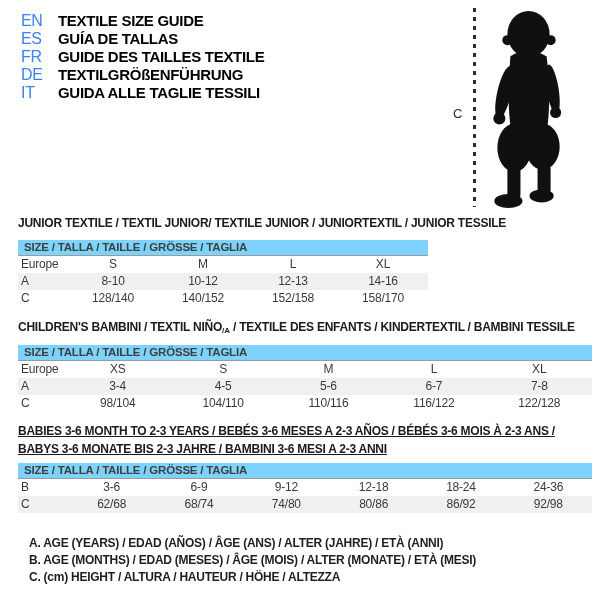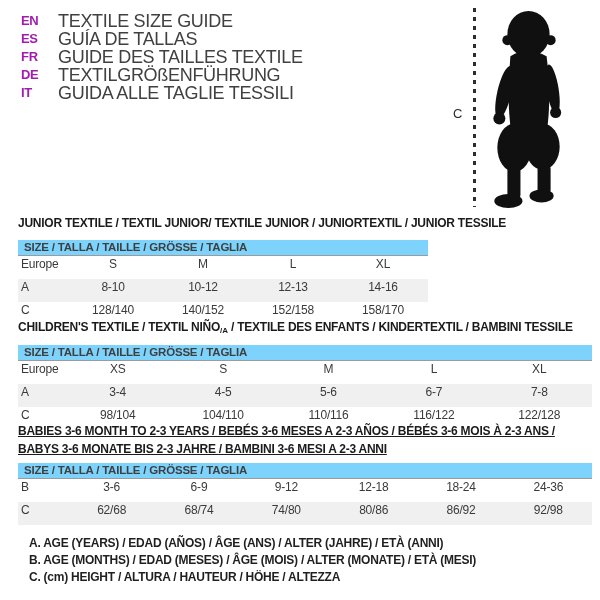--- a/index.html
+++ b/index.html
@@ -2,43 +2,43 @@
 <html><head>
 <meta charset="utf-8">
 <style>
   html,body{margin:0;padding:0;background:#ffffff;}
   .page{position:relative;width:600px;height:600px;background:#ffffff;overflow:hidden;
         font-family:"Liberation Sans", sans-serif;}
 
   
   .lang-block{position:absolute;left:21px;top:12px;}
   .lang-row{display:flex;height:18px;line-height:18px;}
-  .lang-code{width:37px;font-size:13px;font-weight:bold;letter-spacing:-0.3px;color:#a21caf;}
-  .lang-title{font-size:18px;font-weight:normal;letter-spacing:-0.3px;color:#404040;white-space:nowrap;}
+  .lang-code{width:37px;font-size:16px;font-weight:normal;letter-spacing:-0.3px;color:#3b82f6;}
+  .lang-title{font-size:15px;font-weight:bold;letter-spacing:-0.3px;color:#000000;white-space:nowrap;}
 
   
   .measure-line{position:absolute;left:473px;top:8px;width:3px;height:199px;
       background:repeating-linear-gradient(180deg,#2d2d2d 0 4.5px,transparent 4.5px 9px);}
   .figure-label{position:absolute;left:453px;top:106px;font-size:13px;color:#2b2b2b;}
   .baby-svg{position:absolute;left:482px;top:8px;width:93px;height:201px;}
 
   
   .tbl-title{position:absolute;left:18px;font-size:12px;font-weight:bold;color:#1b1b1b;
       letter-spacing:-0.25px;line-height:14px;white-space:nowrap;}
   #t3-title{line-height:18px;text-decoration:underline;}
 
   
   .size-table{position:absolute;left:18px;}
   #t1{top:240px;width:410px;}
   #t2{top:345px;width:574px;}
   #t3{top:463px;width:574px;}
   .size-bar{height:16px;line-height:15px;background:#7dd3fc;border-bottom:1px solid #9b9b9b;
       box-sizing:border-box;font-size:11.5px;font-weight:bold;color:#3f3f3f;
       padding-left:6px;letter-spacing:-0.2px;}
-  .trow{display:flex;height:23px;line-height:17px;font-size:12px;color:#3a3a3a;letter-spacing:-0.2px;}
+  .trow{display:flex;height:17px;line-height:17px;font-size:12px;color:#3a3a3a;letter-spacing:-0.2px;}
   .trow.alt{background:#f0f0f0;}
   .tlabel{padding-left:3px;box-sizing:border-box;}
   #t1 .tlabel{width:50px;} #t1 .tcell{width:90px;text-align:center;}
   #t2 .tlabel{width:47px;} #t2 .tcell{width:105.4px;text-align:center;}
   #t3 .tlabel{width:50px;} #t3 .tcell{width:87.33px;text-align:center;}
 
   .sub{font-size:8px;vertical-align:-2px;letter-spacing:0;}
 
   
   .footnotes{position:absolute;left:18px;top:535px;}
@@ -115,21 +115,21 @@
     <div class="trow">
       <span class="tlabel">C</span>
       <span class="tcell">128/140</span>
       <span class="tcell">140/152</span>
       <span class="tcell">152/158</span>
       <span class="tcell">158/170</span>
     </div>
   </div>
 
   <div class="tbl-title" id="t2-title" style="top:320px;">
-    <span>CHILDREN'S TEXTILE / TEXTIL NIÑO</span><span class="sub">/A</span><span> / TEXTILE DES ENFANTS / KINDERTEXTIL / BAMBINI TESSILE</span>
+    <span>CHILDREN'S BAMBINI / TEXTIL NIÑO</span><span class="sub">/A</span><span> / TEXTILE DES ENFANTS / KINDERTEXTIL / BAMBINI TESSILE</span>
   </div>
   <div class="size-table" id="t2">
     <div class="size-bar">SIZE / TALLA / TAILLE / GRÖSSE / TAGLIA</div>
     <div class="trow">
       <span class="tlabel">Europe</span>
       <span class="tcell">XS</span>
       <span class="tcell">S</span>
       <span class="tcell">M</span>
       <span class="tcell">L</span>
       <span class="tcell">XL</span>

